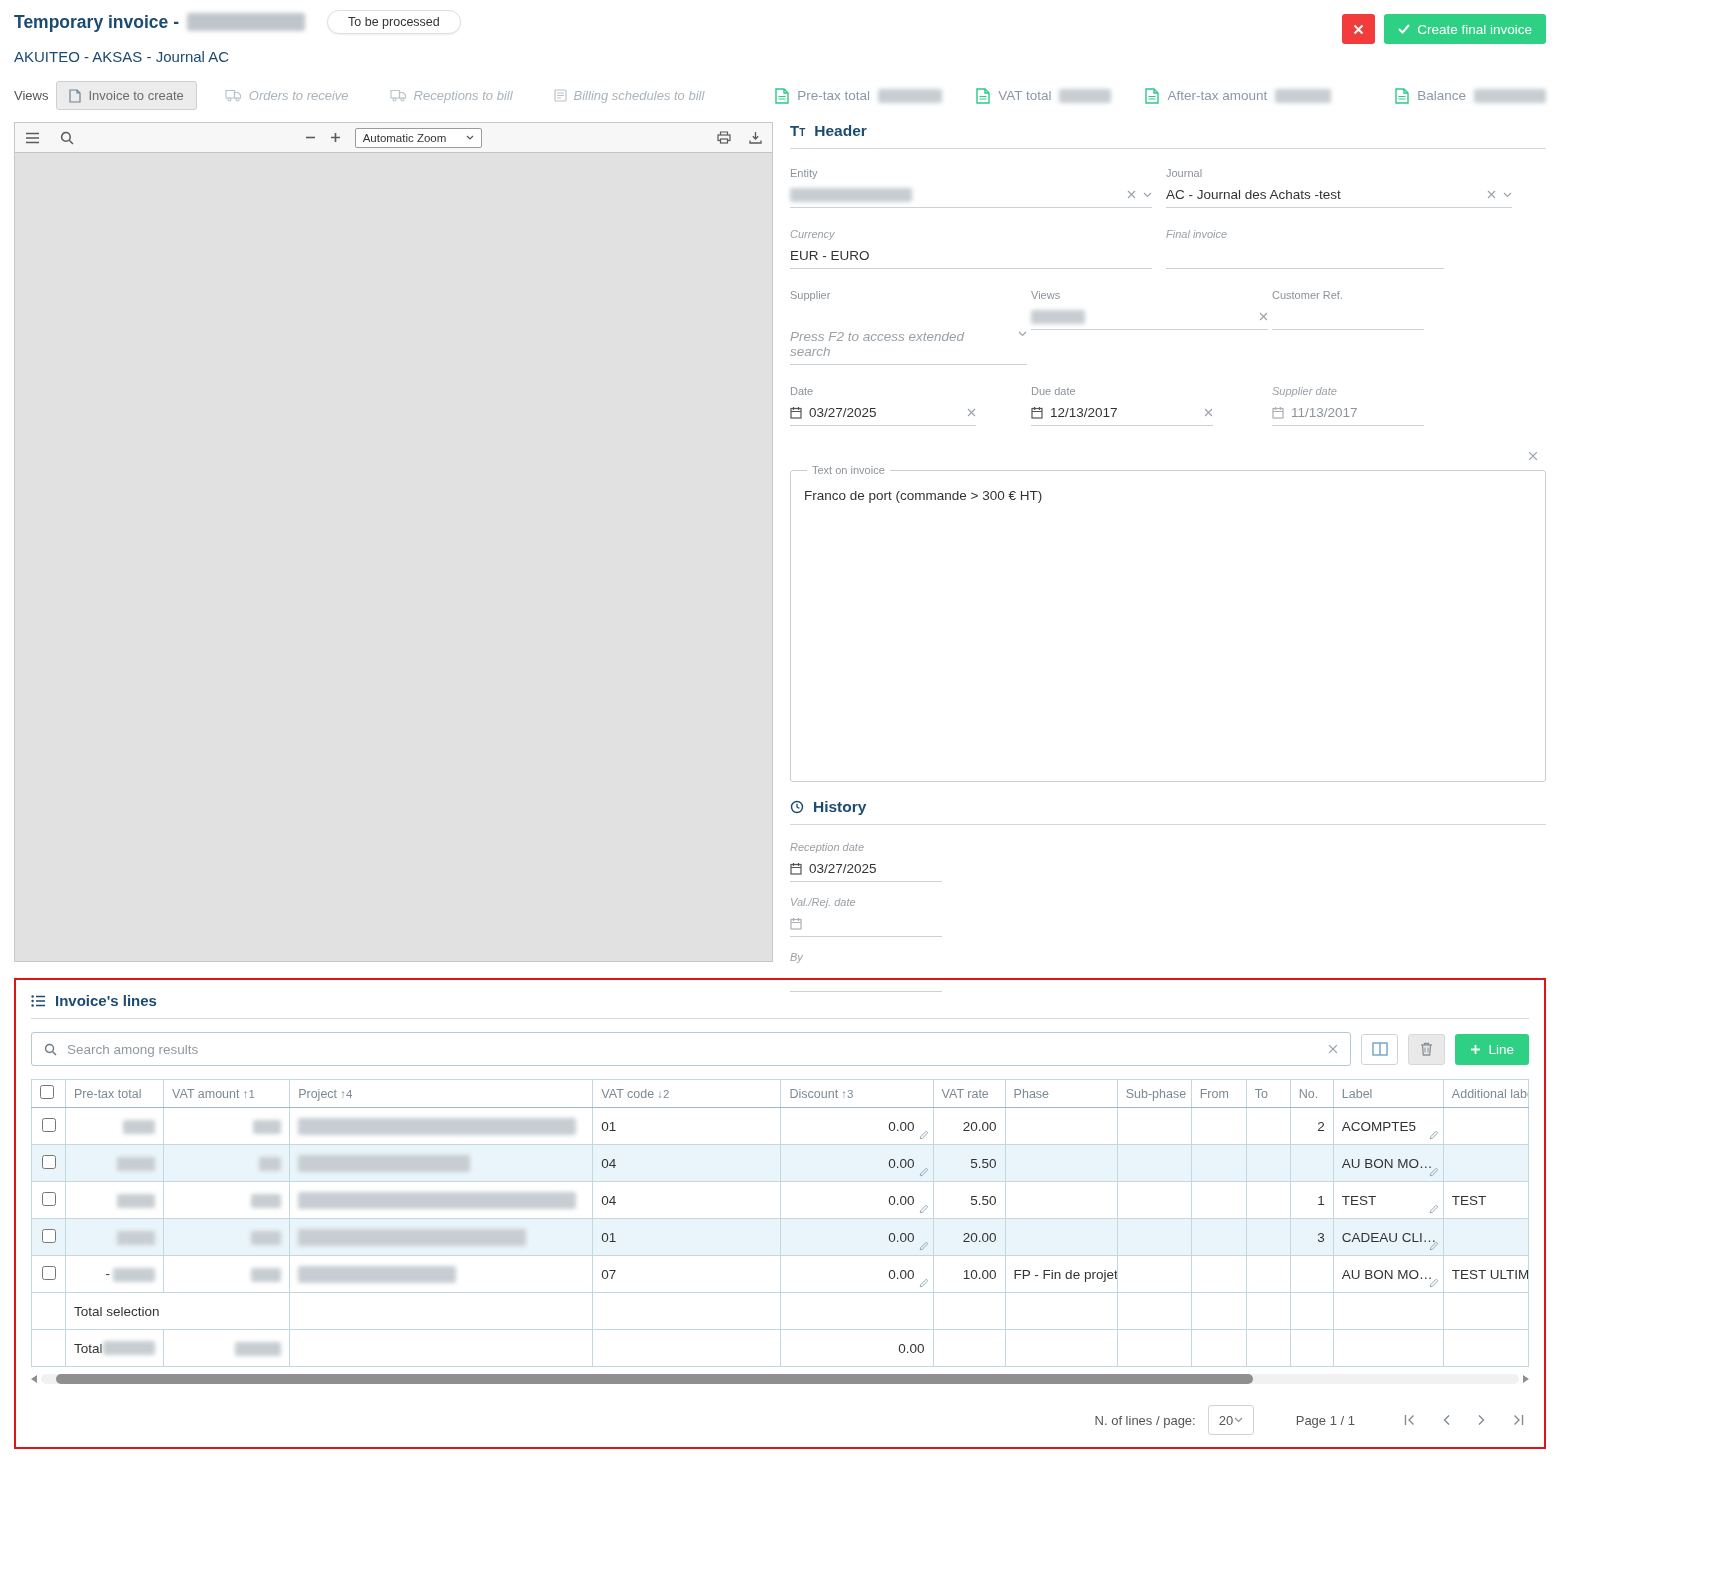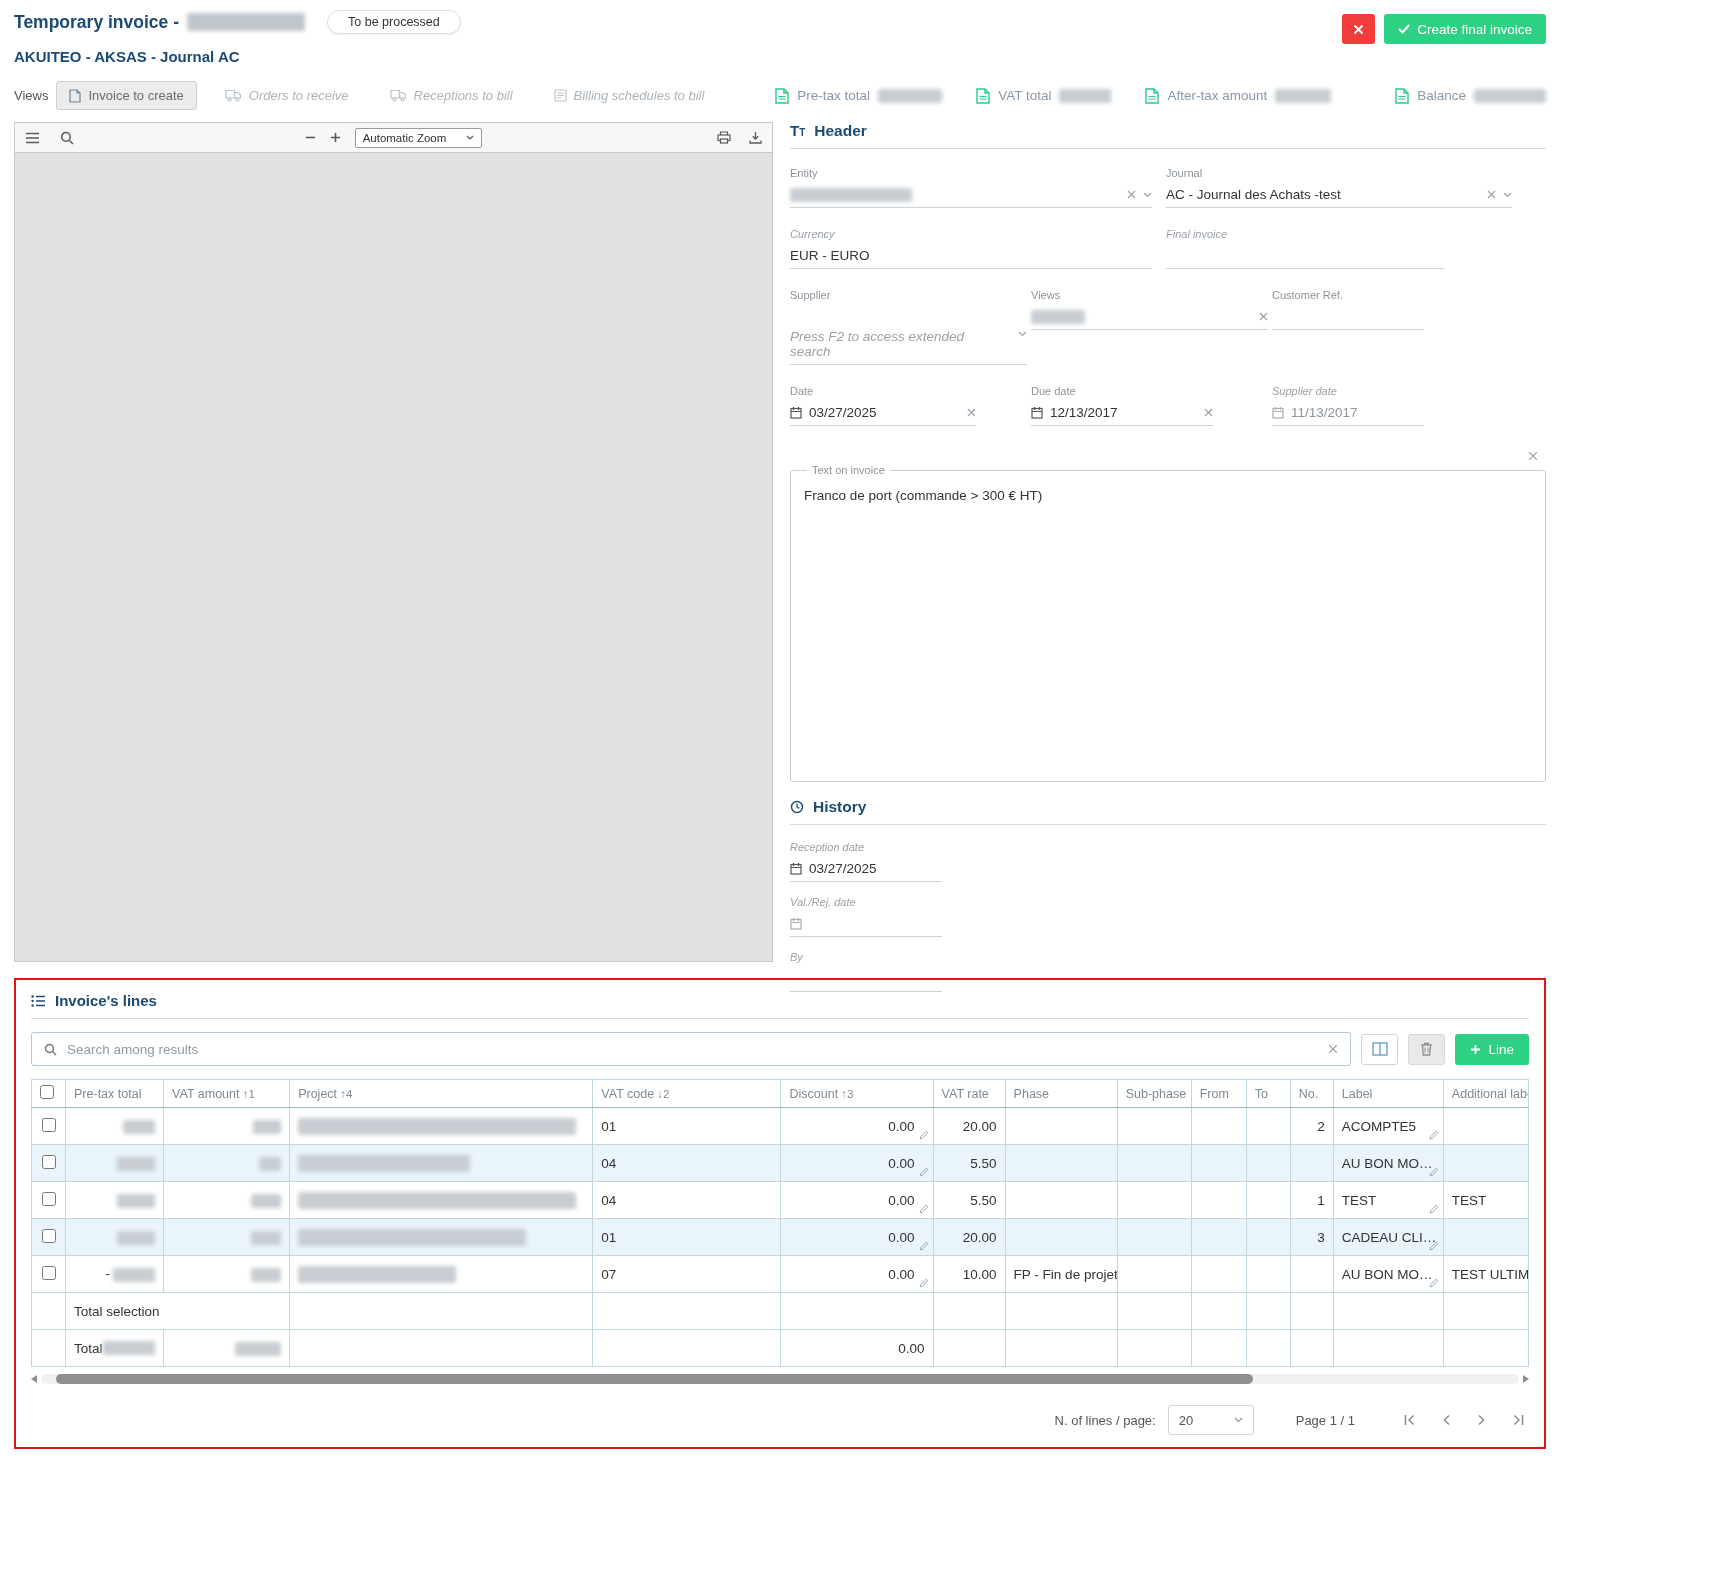--- a/index.html
+++ b/index.html
@@ -11,21 +11,21 @@
   
   .redact { display:inline-block; background:#c7cdd2; border-radius:2px; filter:blur(2px); height:14px; vertical-align:middle; }
   .redact.tall { height:17px; }
 
   
   .topbar { display:flex; justify-content:space-between; align-items:flex-start; margin:10px 14px 0; width:1532px; }
   .title-line { display:flex; align-items:center; }
   .page-title { font-size:17.5px; font-weight:700; color:#1b4a72; }
   .title-redact { width:118px; height:18px; margin-left:8px; background:#bfc6cb; }
   .status-badge { border:1px solid #dcdfe2; border-radius:13px; padding:4px 20px; font-size:12.5px; color:#333; box-shadow:0 1px 2px rgba(0,0,0,.07); margin-left:22px; background:#fff; }
-  .page-subtitle { margin-top:14px; font-size:15px; font-weight:700; color:#1b4a72; }
+  .page-subtitle { margin-top:14px; font-size:15px; font-weight:400; color:#1b4a72; }
   .topbar-actions { display:flex; gap:9px; margin-top:4px; }
   .btn { border:none; border-radius:3px; cursor:pointer; display:inline-flex; align-items:center; justify-content:center; }
   .btn-close { width:33px; height:30px; background:#f23c3c; }
   .btn-create { height:30px; padding:0 14px; background:#2ed183; color:#fff; font-size:13.5px; gap:7px; }
 
   
   .views-row { display:flex; align-items:center; margin:16px 14px 0; width:1532px; font-size:13px; }
   .views-label { color:#555; margin-right:8px; }
   .tab { display:inline-flex; align-items:center; gap:7px; padding:6px 12px; border:1px solid transparent; border-radius:3px; color:#abb4bb; font-style:italic; margin-right:15px; cursor:pointer; }
   .tab.active { background:#ececec; border-color:#cfcfcf; color:#6b6b6b; font-style:normal; }
@@ -101,21 +101,21 @@
   .neg { margin-right:3px; }
   input[type="checkbox"] { width:14px; height:14px; cursor:pointer; }
 
   .hscroll { display:flex; align-items:center; height:13px; margin-top:5px; width:1498px; }
   .hs-track { flex:1; position:relative; height:10px; background:#f1f1f1; border-radius:5px; margin:0 4px; }
   .hs-thumb { position:absolute; left:1%; top:0; height:10px; width:81%; background:#8f8f8f; border-radius:5px; cursor:grab; }
   .tri-left { width:0; height:0; border-top:4px solid transparent; border-bottom:4px solid transparent; border-right:6px solid #8f8f8f; cursor:pointer; }
   .tri-right { width:0; height:0; border-top:4px solid transparent; border-bottom:4px solid transparent; border-left:6px solid #8f8f8f; cursor:pointer; }
 
   .pagination { display:flex; align-items:center; justify-content:flex-end; margin-top:20px; font-size:13px; color:#555; padding-right:4px; }
-  .per-page { display:flex; align-items:center; justify-content:space-between; border:1px solid #cfd4d8; border-radius:3px; height:30px; padding:0 10px; width:86px; margin-left:12px; cursor:pointer; }
+  .per-page { display:flex; align-items:center; justify-content:space-between; border:1px solid #cfd4d8; border-radius:3px; height:30px; padding:0 10px; width:46px; margin-left:12px; cursor:pointer; }
   .page-label { margin-left:42px; }
   .pg-group { display:flex; align-items:center; gap:26px; margin-left:48px; color:#7f8a93; }
   .pg-btn { cursor:pointer; }
 </style>
 </head>
 <body>
 
 <div class="app">
 
   <header class="topbar">

